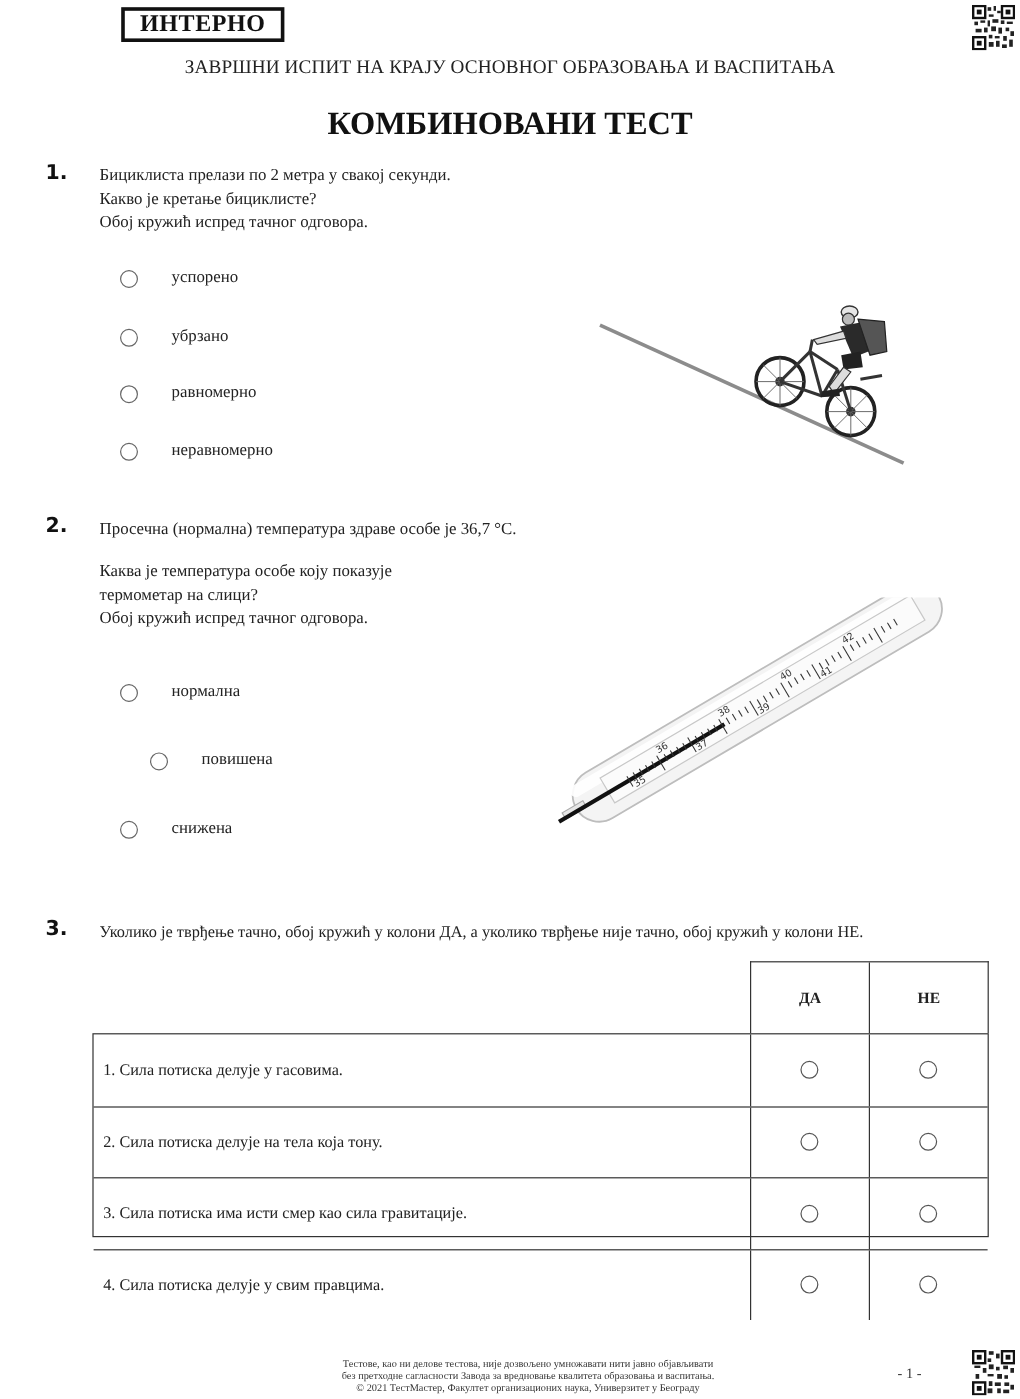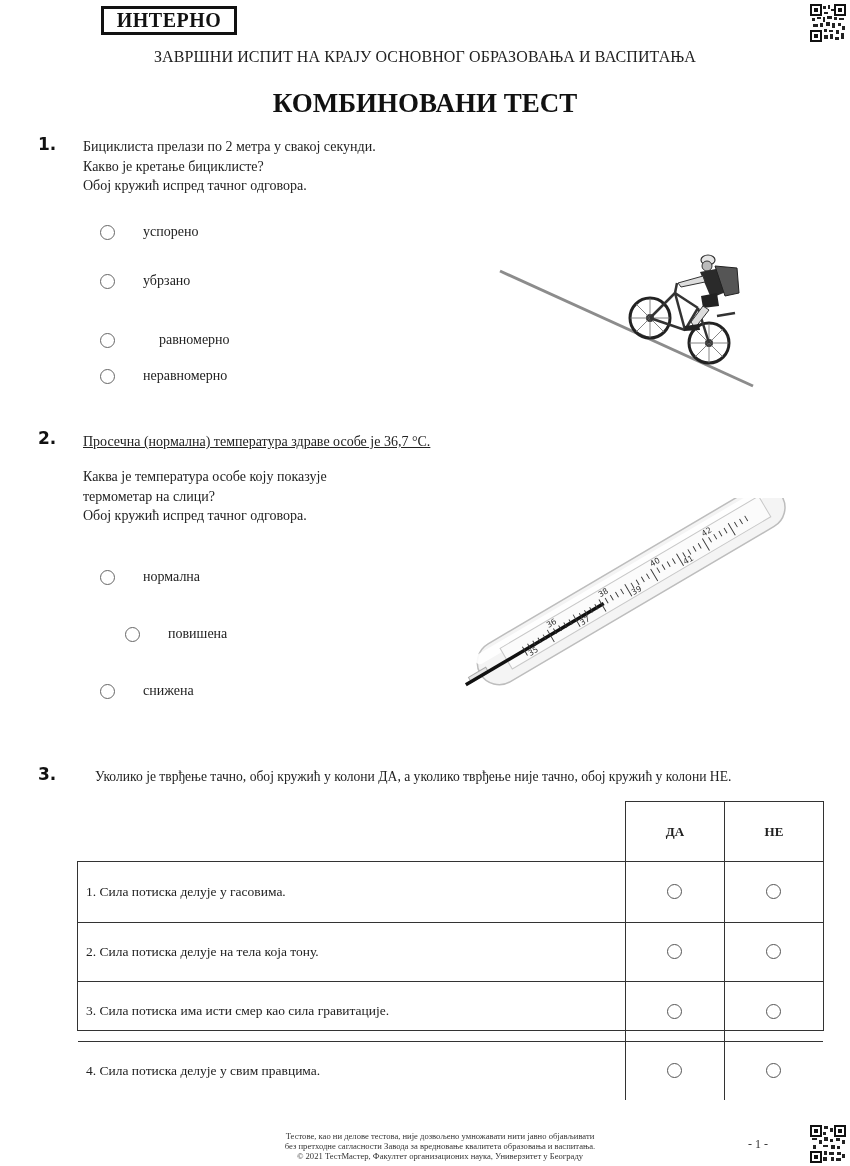--- a/index.html
+++ b/index.html
@@ -119,21 +119,21 @@
   </div>
 
   <div class="option" style="left:100px; top:224px;text-align:right;">
     <span class="radio"></span>
     <span class="option-label">успорено</span>
   </div>
   <div class="option" style="left:100px; top:273px;">
     <span class="radio"></span>
     <span class="option-label">убрзано</span>
   </div>
-  <div class="option" style="left:100px; top:332px;gap:16px;">
+  <div class="option" style="left:100px; top:320px;">
     <span class="radio"></span>
     <span class="option-label">равномерно</span>
   </div>
   <div class="option" style="left:100px; top:368px;">
     <span class="radio"></span>
     <span class="option-label">неравномерно</span>
   </div>
 
   <svg class="figure" style="left:495px; top:238px;" width="265" height="152" viewBox="0 0 265 152">
     <line x1="5" y1="33" x2="258" y2="148" stroke="#8c8c8c" stroke-width="3"></line>
@@ -175,21 +175,21 @@
       <path d="M208 38 L183 45 L186 49 L210 44 Z" fill="#ddd" stroke="#333" stroke-width="1"></path>
       <path d="M206 58 L222 55 L224 68 L208 70 Z" fill="#222"></path>
       <path d="M208 68 L196 84 L200 90 L214 72 Z" fill="#ddd" stroke="#333" stroke-width="1"></path>
       <path d="M190 88 L204 86 L205 92 L189 93 Z" fill="#222"></path>
     </g>
   </svg>
 </div>
 
 <div>
   <div class="q-number" style="left:38px; top:428px;">2.</div>
-  <div class="q-text" style="left:83px; top:432px;text-decoration:underline;">Просечна (нормална) температура здраве особе је 36,7 °C.</div>
+  <div class="q-text" style="left:83px; top:432px;">Просечна (нормална) температура здраве особе је 36,7 °C.</div>
   <div class="q-text" style="left:83px; top:467px;">
     <div>Каква је температура особе коју показује</div>
     <div>термометар на слици?</div>
     <div>Обој кружић испред тачног одговора.</div>
   </div>
 
   <div class="option" style="left:100px; top:569px;">
     <span class="radio"></span>
     <span class="option-label">нормална</span>
   </div>
@@ -268,21 +268,21 @@
         <text x="214" y="-5">40</text>
         <text x="244" y="10">41</text>
         <text x="274" y="-5">42</text>
       </g>
     </g>
   </svg>
 </div>
 
 <div>
   <div class="q-number" style="left:38px; top:764px;">3.</div>
-  <div class="q-text" style="left:83px; top:767px; font-size:13.6px;margin-left:12px;">Уколико је тврђење тачно, обој кружић у колони ДА, а уколико тврђење није тачно, обој кружић у колони НЕ.</div>
+  <div class="q-text" style="left:83px; top:767px; font-size:13.6px;">Уколико је тврђење тачно, обој кружић у колони ДА, а уколико тврђење није тачно, обој кружић у колони НЕ.</div>
 
   <div class="tf-table">
     <div class="tf-head">
       <div>ДА</div>
       <div>НЕ</div>
     </div>
     <div class="tf-body">
       <div class="tf-row">
         <div class="tf-stmt">1. Сила потиска делује у гасовима.</div>
         <div class="tf-cell">

